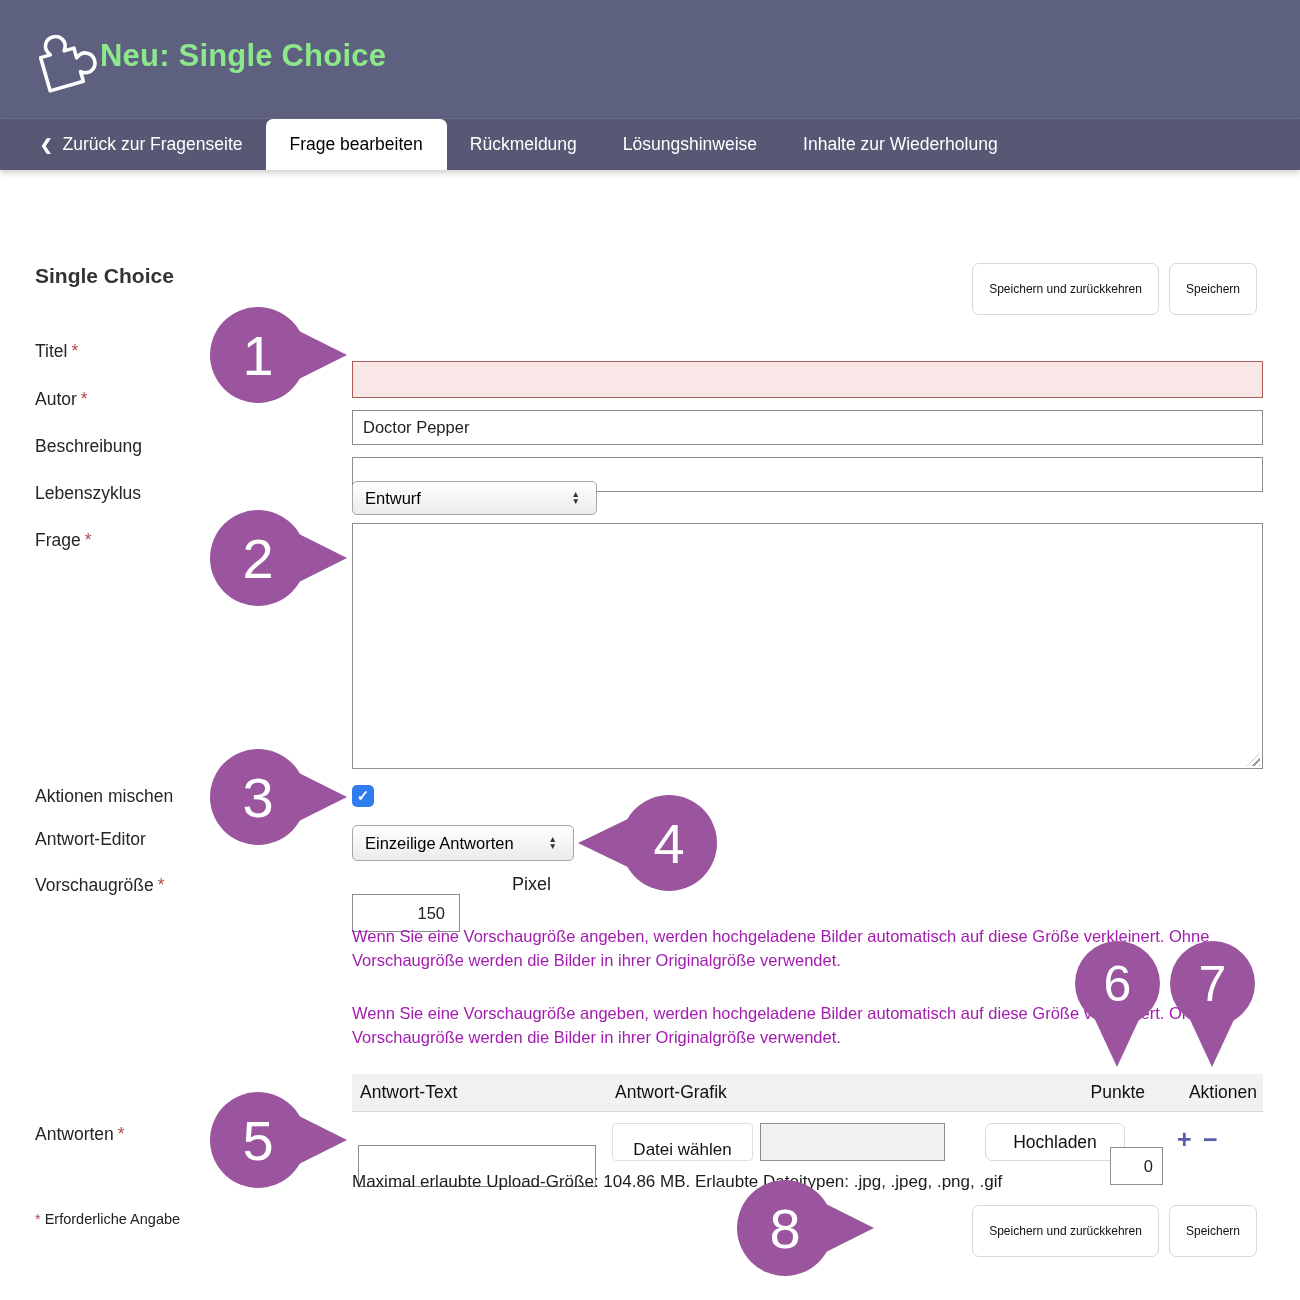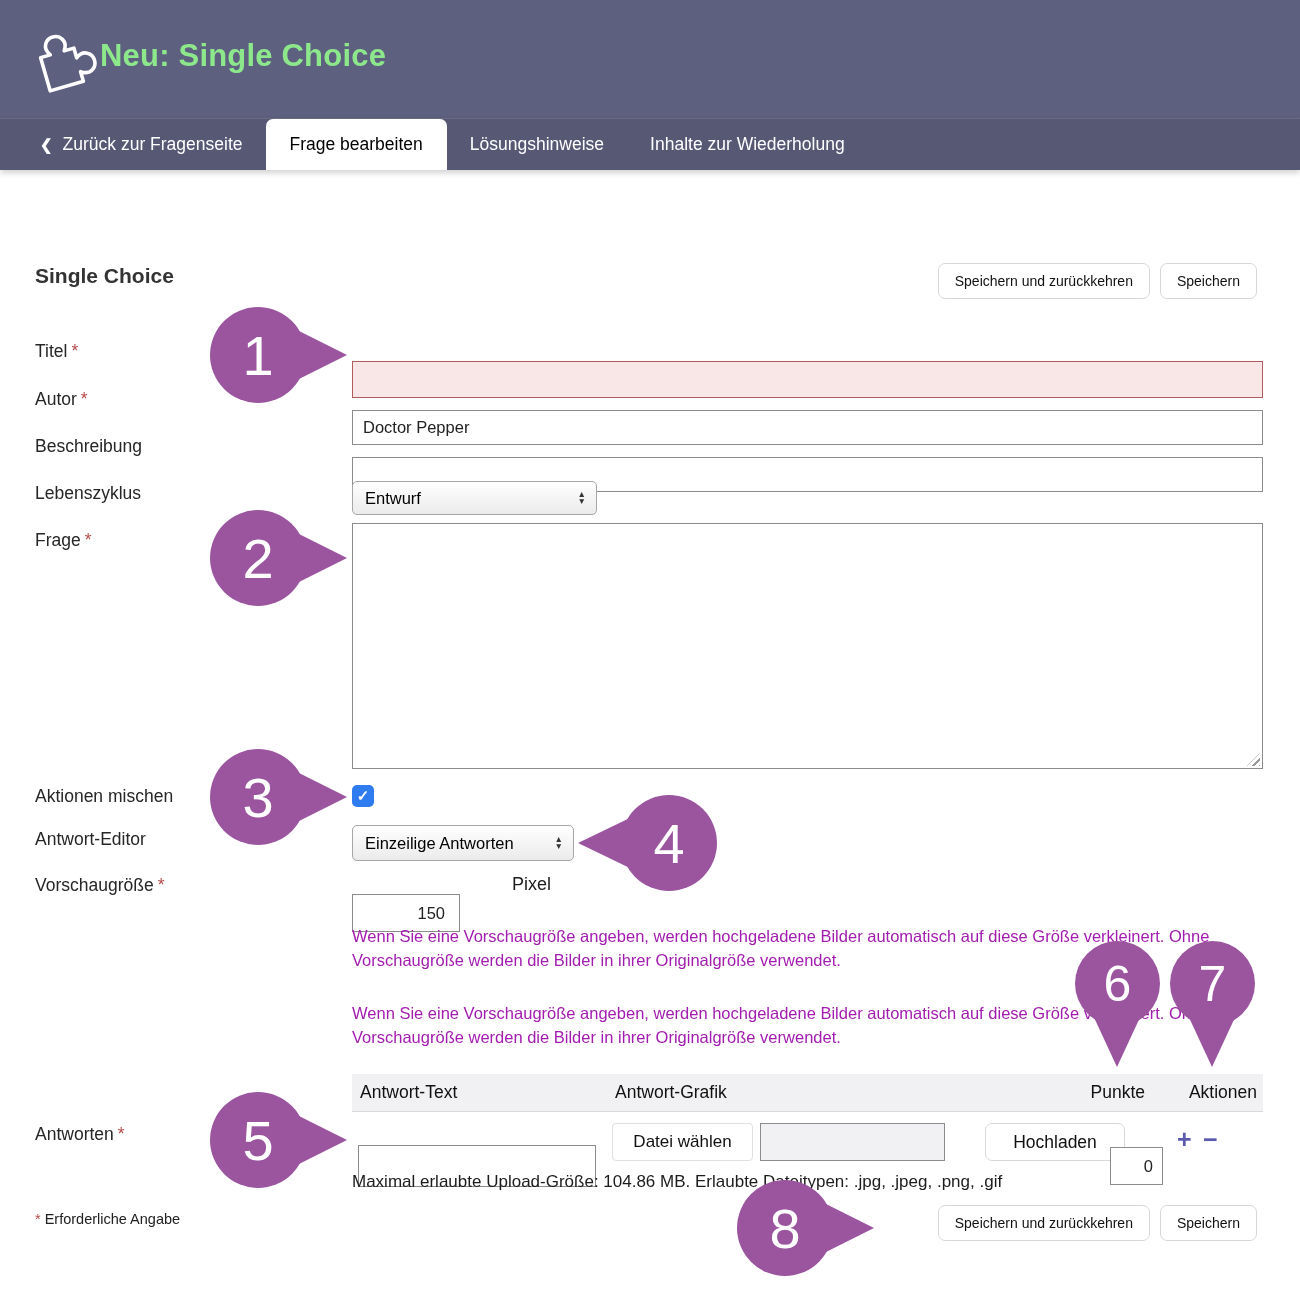--- a/index.html
+++ b/index.html
@@ -24,26 +24,26 @@
 
   
   .abs { position:absolute; }
   .h1 { font-size:21px; font-weight:bold; color:#333; }
   .label { font-size:17.5px; color:#262626; }
   .req { color:#b54a4a; margin-left:4px; }
   .input { position:absolute; box-sizing:border-box; border:1px solid #8c8c8c; background:#fff;
            font-family:"Liberation Sans",sans-serif; font-size:16.5px; color:#222; padding:0 10px; outline:none;margin-top:24px; }
   .input-error { background:#f9e7e7; border:1.5px solid #b25b5b; }
   .btn { box-sizing:border-box; background:#fff; border:1px solid #d8d8d8; border-radius:7px;
-         font-family:"Liberation Sans",sans-serif; font-size:14px; color:#111; padding:9px 16px;
+         font-family:"Liberation Sans",sans-serif; font-size:12px; color:#111; padding:18px 16px;
          white-space:nowrap; cursor:pointer; }
   .btn-row { position:absolute; display:flex; gap:10px; }
   .selectbox { position:absolute; box-sizing:border-box; border:1px solid #a6a6a6; border-radius:5px;
                background:linear-gradient(#ffffff,#ebebeb); display:flex; align-items:center;
-               justify-content:space-between; padding:0 10px 0 12px; font-size:16.5px; color:#000; cursor:pointer; }
+               justify-content:space-between; padding:0 16px 0 12px; font-size:16.5px; color:#000; cursor:pointer; }
   .arrows { display:flex; flex-direction:column; align-items:center; font-size:8.5px; line-height:7.5px; color:#333; margin-left:10px; }
   .textarea { position:absolute; box-sizing:border-box; border:1px solid #8c8c8c; background:#fff; }
   .textarea::after { content:""; position:absolute; right:2px; bottom:2px; width:13px; height:13px;
       background:repeating-linear-gradient(135deg, transparent 0 3px, #999 3px 4.8px);
       clip-path:polygon(100% 0, 0 100%, 100% 100%); }
   .checkbox { position:absolute; width:22px; height:22px; background:#2f7bf0; border-radius:5px;
               display:flex; align-items:center; justify-content:center; color:#fff; font-size:15px;
               font-weight:bold; cursor:pointer; }
   .help { position:absolute; width:905px; font-size:16.5px; line-height:24px; color:#a21caf; }
 
@@ -80,20 +80,23 @@
 
   <div class="tabbar">
     <div class="tab tab-back">
       <span class="chevron">❮</span>
       <span>Zurück zur Fragenseite</span>
     </div>
     <div class="tab tab-active">
       <span>Frage bearbeiten</span>
     </div>
     <div class="tab">
+      <span>Rückmeldung</span>
+    </div>
+    <div class="tab">
       <span>Lösungshinweise</span>
     </div>
     <div class="tab">
       <span>Inhalte zur Wiederholung</span>
     </div>
   </div>
 
   <div class="abs h1" style="left:35px; top:264px;">Single Choice</div>
   <div class="btn-row" style="top:263px; right:43px;">
     <button class="btn">Speichern und zurückkehren</button>
@@ -155,21 +158,21 @@
   </div>
 
   <div class="thead">
     <div class="th" style="left:8px;">Antwort-Text</div>
     <div class="th" style="left:263px;">Antwort-Grafik</div>
     <div class="th" style="right:118px;">Punkte</div>
     <div class="th" style="right:6px;">Aktionen</div>
   </div>
 
   <input class="input" style="left: 358px; top: 1121px; width: 238px; height: 42px;" value="">
-  <button class="btn" style="position:absolute; left:612px; top:1123px; width:141px; height:38px; border-radius:4px; padding:8px; font-size:17px; border-color:#e0e0e0;">Datei wählen</button>
+  <button class="btn" style="position:absolute; left:612px; top:1123px; width:141px; height:38px; border-radius:4px; padding:16px; font-size:17px; border-color:#e0e0e0;">Datei wählen</button>
   <div class="filebox" style="left:760px; top:1123px; width:185px; height:38px;"></div>
   <button class="btn" style="position:absolute; left:985px; top:1123px; width:140px; height:38px; padding:0; font-size:17.5px;">Hochladen</button>
   <input class="input" style="left: 1110px; top: 1123px; width: 53px; height: 38px; text-align: right; padding-right: 9px;" value="0">
   <div class="action-glyph" style="left:1177px; top:1128px;">+</div>
   <div class="action-glyph" style="left:1203px; top:1128px;">−</div>
 
   <div class="note" style="left:352px; top:1172px;">Maximal erlaubte Upload-Größe: 104.86 MB. Erlaubte Dateitypen: .jpg, .jpeg, .png, .gif</div>
 
   <div class="footnote" style="left:35px; top:1211px;">
     <span class="req" style="margin-left:0; margin-right:4px;">*</span><span>Erforderliche Angabe</span>

